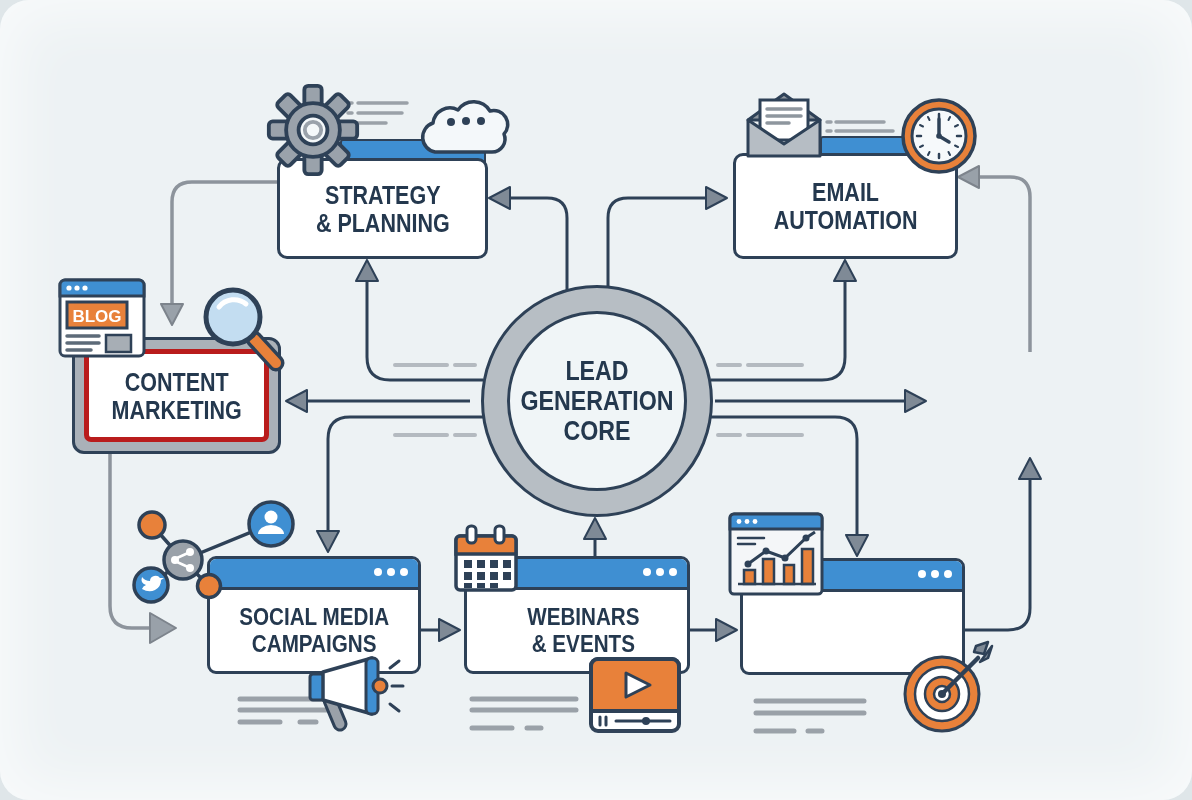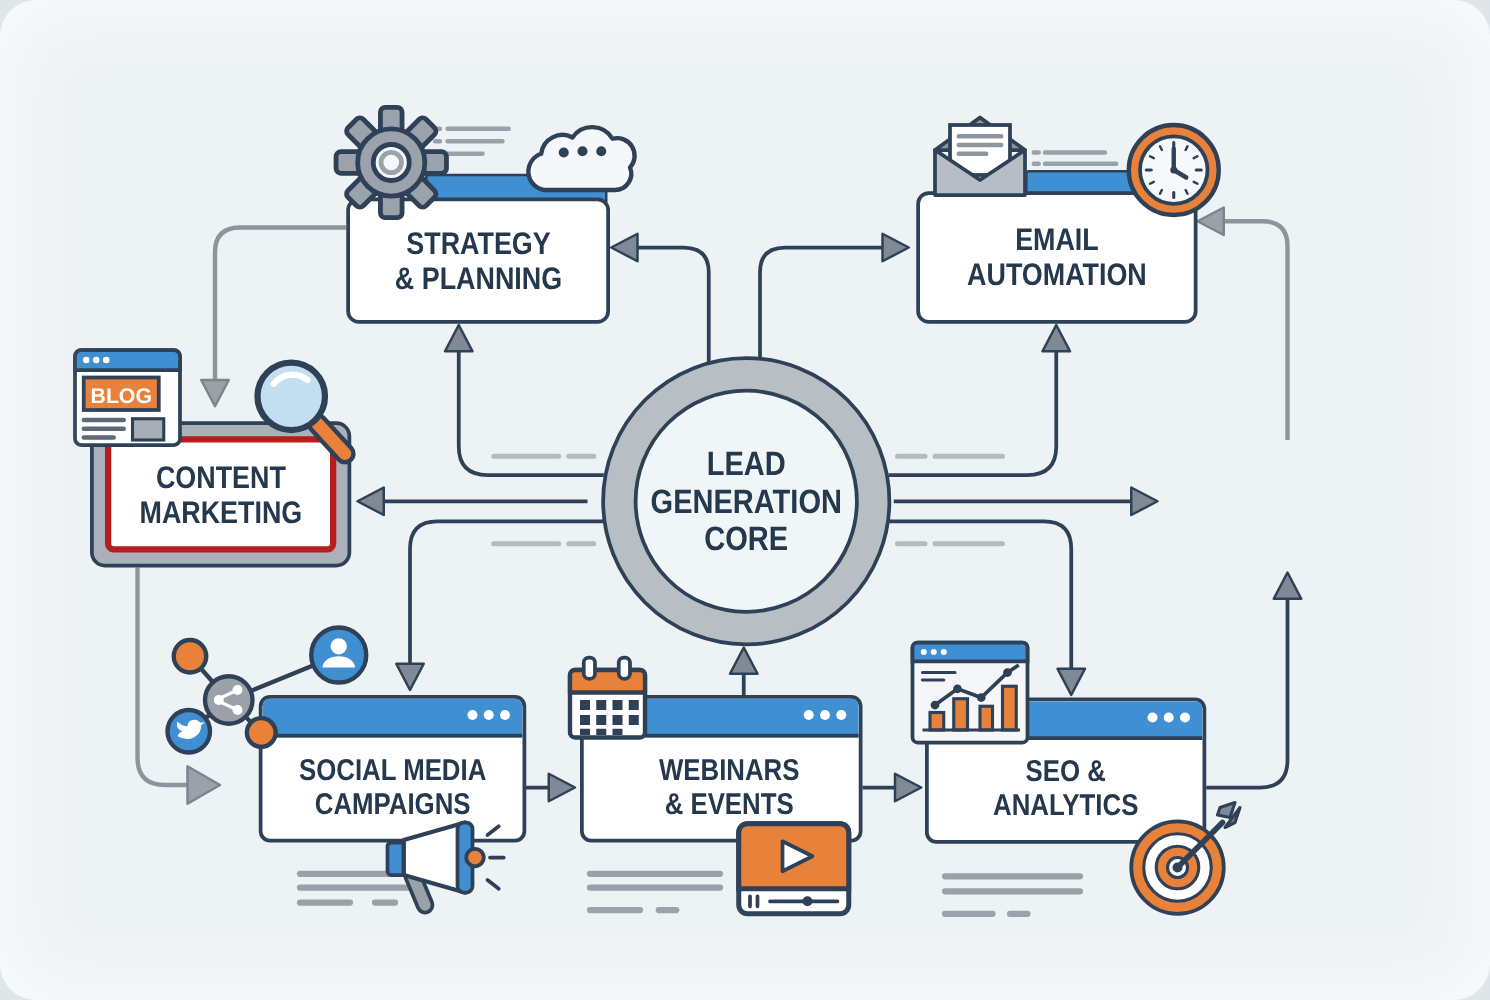--- a/index.html
+++ b/index.html
@@ -310,26 +310,20 @@
   </svg>
 
   <div class="window" style="left:740px;top:558px;width:225px;height:117px;">
     <div class="winhead">
       <div class="dots">
           <i></i>
           <i></i>
           <i></i>
         </div>
     </div>
-    <div class="winbody">
-      <div class="lbl fs24">
-        <div>SEO &amp;</div>
-        <div>ANALYTICS</div>
-      </div>
-    </div>
   </div>
   <svg class="icon" style="left:728px;top:512px;" width="96" height="84" viewBox="0 0 96 84">
     <rect x="2" y="2" width="92" height="80" rx="4" fill="#f4f6f8" stroke="#2e4157" stroke-width="3"></rect>
     <path d="M2 17 V6 a4 4 0 0 1 4 -4 H90 a4 4 0 0 1 4 4 V17 Z" fill="#3f8fd2" stroke="#2e4157" stroke-width="3"></path>
     <g fill="#fff">
         <circle cx="11" cy="9.5" r="2.4"></circle>
         <circle cx="19" cy="9.5" r="2.4"></circle>
         <circle cx="27" cy="9.5" r="2.4"></circle>
       </g>
     <g stroke="#2e4157" stroke-width="2.5" stroke-linecap="round">

